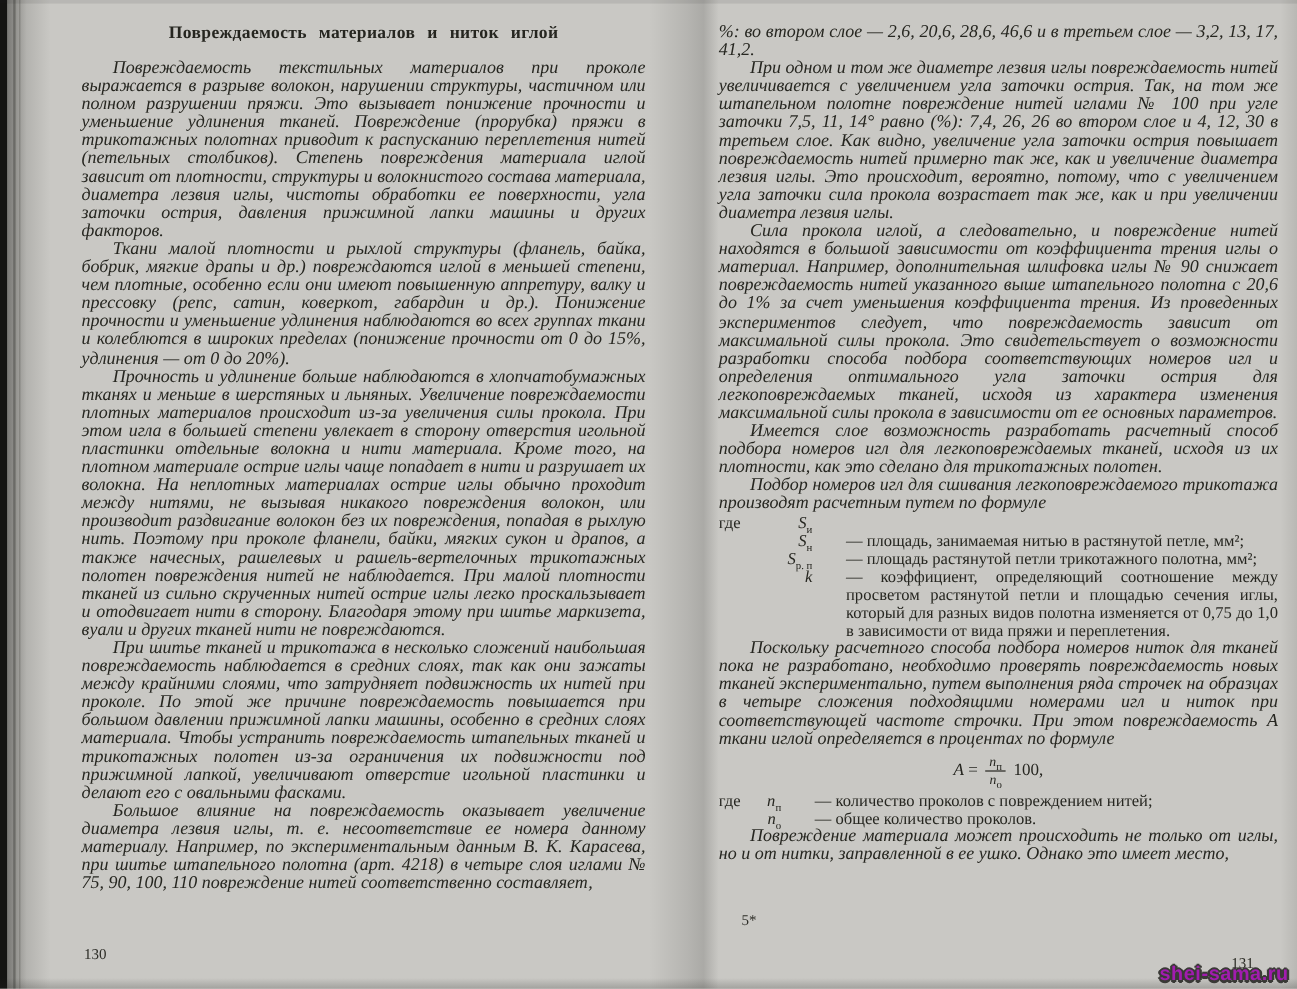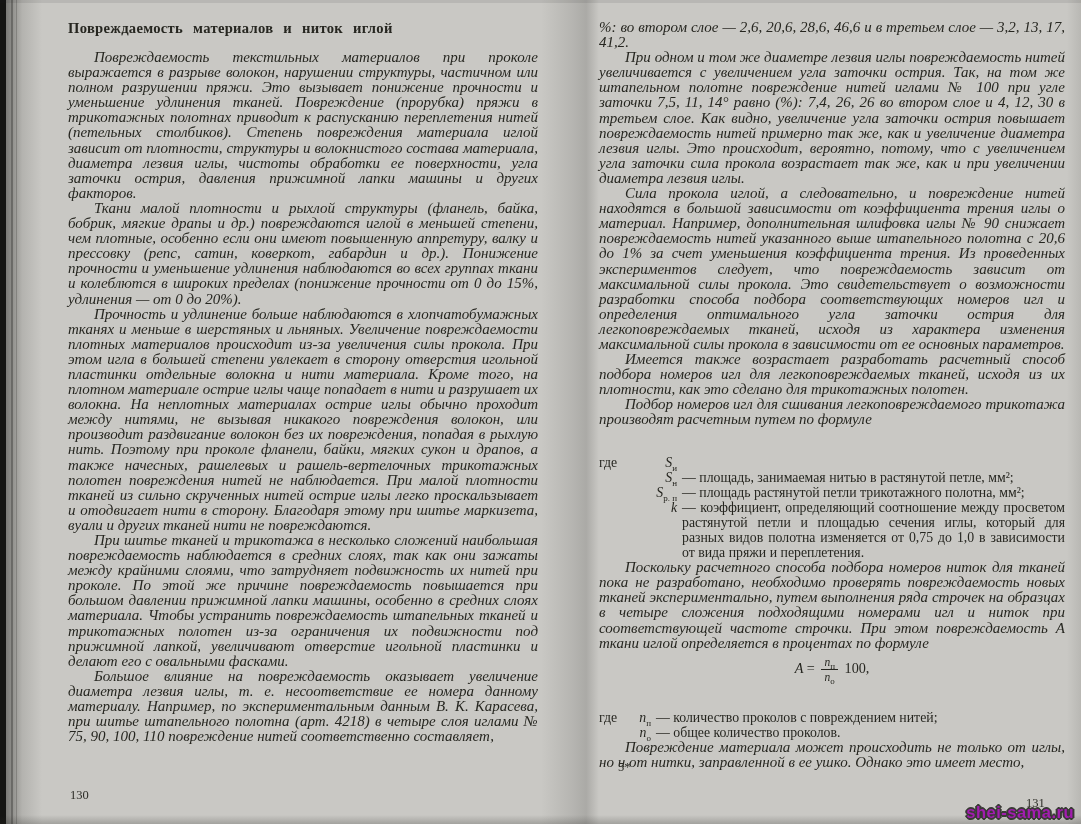--- a/index.html
+++ b/index.html
@@ -22,37 +22,37 @@
   .right-shade{position:absolute;right:0;top:0;width:14px;height:100%;
     background:linear-gradient(to left,rgba(40,40,36,.10),rgba(40,40,36,0));}
   .top-shade{position:absolute;left:0;top:0;width:100%;height:3px;background:rgba(40,40,36,.10);}
 
   
   .page-left{position:absolute;left:68px;top:20px;width:470px;}
   .page-right{position:absolute;left:599px;top:20px;width:466px;}
   .page-text p{margin:0;text-align:justify;text-indent:26px;
     font-size:15px;line-height:15.1px;font-style:italic;}
   .page-text p.noindent{text-indent:0;}
-  h1.heading{margin:0 0 13px 0;font-size:14.6px;font-weight:bold;
+  h1.heading{margin:0 0 13px 0;text-align:center;font-size:14.6px;font-weight:bold;
     letter-spacing:.3px;word-spacing:6px;}
 
   
   .formula{text-align:center;margin:5px 0 4px;font-size:14.2px;line-height:16px;}
   .var{font-style:italic;}
   sub{font-style:normal;font-size:9px;line-height:0;}
   .frac{display:inline-flex;flex-direction:column;vertical-align:middle;
     text-align:center;font-size:11.5px;line-height:12px;margin:0 3px;}
   .frac .num{border-bottom:1px solid #262620;padding:0 3px 1px;}
   .frac .den{padding:1px 3px 0;}
 
   
-  .where{display:flex;font-size:13.8px;line-height:15.1px;margin-top:27px;}
+  .where{display:flex;font-size:13.8px;line-height:15.1px;}
   .where-label{width:30px;flex-shrink:0;}
   .where-items{flex:1;}
-  .where-row{display:flex;}
+  .where-row{display:flex;gap:23px;}
   .where-term{width:48px;flex-shrink:0;text-align:right;padding-right:5px;white-space:nowrap;}
   .where-term-narrow{width:22px;}
   .where-def{flex:1;text-align:justify;}
 
   
   .folio{position:absolute;font-size:12.5px;color:#2c2c26;}
   .folio-130{left:70px;top:752px;margin-top:36px;}
   .sig-mark{left:618px;top:760px;}
   .folio-131{left:1026px;top:796px;}
 
@@ -81,21 +81,21 @@
   <p>Ткани малой плотности и рыхлой структуры (фланель, байка, бобрик, мягкие драпы и др.) повреждаются иглой в меньшей степени, чем плотные, особенно если они имеют повышенную аппретуру, валку и прессовку (репс, сатин, коверкот, габардин и др.). Понижение прочности и уменьшение удлинения наблюдаются во всех группах ткани и колеблются в широких пределах (понижение прочности от 0 до 15%, удлинения — от 0 до 20%).</p>
   <p>Прочность и удлинение больше наблюдаются в хлопчатобумажных тканях и меньше в шерстяных и льняных. Увеличение повреждаемости плотных материалов происходит из-за увеличения силы прокола. При этом игла в большей степени увлекает в сторону отверстия игольной пластинки отдельные волокна и нити материала. Кроме того, на плотном материале острие иглы чаще попадает в нити и разрушает их волокна. На неплотных материалах острие иглы обычно проходит между нитями, не вызывая никакого повреждения волокон, или производит раздвигание волокон без их повреждения, попадая в рыхлую нить. Поэтому при проколе фланели, байки, мягких сукон и драпов, а также начесных, рашелевых и рашель-вертелочных трикотажных полотен повреждения нитей не наблюдается. При малой плотности тканей из сильно скрученных нитей острие иглы легко проскальзывает и отодвигает нити в сторону. Благодаря этому при шитье маркизета, вуали  и других тканей нити не повреждаются.</p>
   <p>При шитье тканей и трикотажа в несколько сложений наибольшая повреждаемость наблюдается в средних слоях, так как они зажаты между крайними слоями, что затрудняет подвижность их нитей при проколе. По этой же причине повреждаемость повышается при большом давлении прижимной лапки машины, особенно в средних слоях материала. Чтобы устранить повреждаемость штапельных тканей и трикотажных полотен из-за ограничения их подвижности под прижимной лапкой, увеличивают отверстие игольной пластинки и делают его с овальными фасками.</p>
   <p>Большое влияние на повреждаемость оказывает увеличение диаметра лезвия иглы, т. е. несоответствие ее номера данному материалу. Например, по экспериментальным данным В. К. Карасева, при шитье штапельного полотна (арт. 4218) в четыре слоя иглами № 75, 90, 100, 110 повреждение нитей соответственно составляет,</p>
 </div>
 
 <div class="page-right page-text">
   <p class="noindent">%: во втором слое — 2,6, 20,6, 28,6, 46,6 и в третьем слое — 3,2, 13, 17, 41,2.</p>
   <p>При одном и том же диаметре лезвия иглы повреждаемость нитей увеличивается с увеличением угла заточки острия. Так, на том же штапельном полотне повреждение нитей иглами № 100 при угле заточки 7,5, 11, 14° равно (%): 7,4, 26, 26 во втором слое и 4, 12, 30 в третьем слое. Как видно, увеличение угла заточки острия повышает повреждаемость нитей примерно так же, как и увеличение диаметра лезвия иглы. Это происходит, вероятно, потому, что с увеличением угла заточки сила прокола возрастает так же, как и при увеличении диаметра лезвия иглы.</p>
   <p>Сила прокола иглой, а следовательно, и повреждение нитей находятся в большой зависимости от коэффициента трения иглы о материал. Например, дополнительная шлифовка иглы № 90 снижает повреждаемость нитей указанного выше штапельного полотна с 20,6 до 1% за счет уменьшения коэффициента трения. Из проведенных экспериментов следует, что повреждаемость зависит от максимальной силы прокола. Это свидетельствует о возможности разработки способа подбора соответствующих номеров игл и определения оптимального угла заточки острия для легкоповреждаемых тканей, исходя из характера изменения максимальной силы прокола в зависимости от ее основных параметров.</p>
-  <p>Имеется также возрастает разработать расчетный способ подбора номеров игл для легкоповреждаемых тканей, исходя из их плотности, как это сделано для трикотажных полотен.</p>
+  <p>Имеется слое возможность разработать расчетный способ подбора номеров игл для легкоповреждаемых тканей, исходя из их плотности, как это сделано для трикотажных полотен.</p>
   <p>Подбор номеров игл для сшивания легкоповреждаемого трикотажа производят расчетным путем по формуле</p>
 
 
   <div class="where">
     <div class="where-label">где</div>
     <div class="where-items">
       <div class="where-row">
         <div class="where-term"><span class="var">S</span><sub>и</sub></div>
       </div>
       <div class="where-row">

